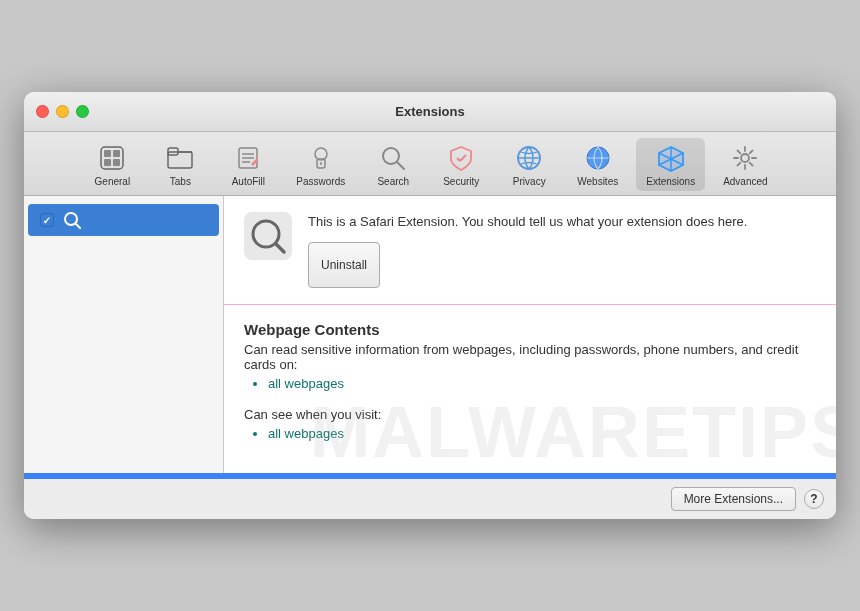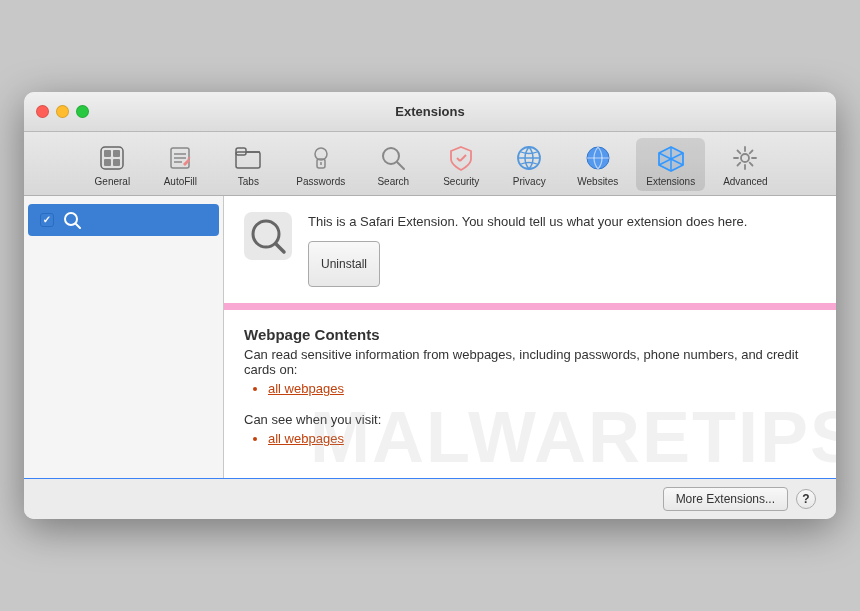--- a/index.html
+++ b/index.html
@@ -155,21 +155,21 @@
       flex-direction: column;
       background: white;
     }
 
     
     .ext-header {
       padding: 16px 20px;
       display: flex;
       align-items: flex-start;
       gap: 16px;
-      border-bottom: 7px solid #f9a8d4;
+      border-bottom: 1px solid #f9a8d4;
     }
     .ext-header-icon {
       width: 48px;
       height: 48px;
       background: #e8e8e8;
       border-radius: 8px;
       display: flex;
       align-items: center;
       justify-content: center;
       flex-shrink: 0;
@@ -213,44 +213,43 @@
       font-size: 13px;
       color: #333;
       margin-bottom: 4px;
     }
     .perm-list {
       list-style: disc;
       padding-left: 24px;
     }
     .perm-list li {
       font-size: 13px;
-      color: #c2410c;
-      text-decoration: underline;
+      color: #0f766e;
     }
 
     
     .watermark {
       position: absolute;
       bottom: 0;
       left: 50%;
       transform: translateX(-40%);
       font-size: 72px;
       font-weight: 900;
       color: rgba(180,180,180,0.18);
       white-space: nowrap;
       pointer-events: none;
       user-select: none;
       letter-spacing: 2px;
     }
 
     
     .footer {
       background: #ececec;
-      border-top: 1px solid #3b82f6;
-      padding: 8px 20px;
+      border-top: 6px solid #3b82f6;
+      padding: 8px 12px;
       display: flex;
       justify-content: flex-end;
       align-items: center;
       gap: 8px;
     }
     .more-extensions-btn {
       background: linear-gradient(to bottom, #f8f8f8, #e8e8e8);
       border: 1px solid #aaa;
       border-radius: 4px;
       padding: 4px 12px;
@@ -301,40 +300,40 @@
           <rect x="15" y="6" width="7" height="7" rx="1" fill="#888"></rect>
           <rect x="15" y="15" width="7" height="7" rx="1" fill="#888"></rect>
         </svg>
       </div>
       <span class="toolbar-label">General</span>
     </div>
 
     <div class="toolbar-item">
       <div class="toolbar-icon">
         <svg width="28" height="28" viewBox="0 0 28 28">
+          <rect x="2" y="8" width="24" height="16" rx="2" fill="none" stroke="#666" stroke-width="1.5"></rect>
+          <rect x="2" y="4" width="10" height="7" rx="2" fill="none" stroke="#666" stroke-width="1.5"></rect>
+          <line x1="12" y1="8" x2="26" y2="8" stroke="#666" stroke-width="1.5"></line>
+        </svg>
+      </div>
+      <span class="toolbar-label">Tabs</span>
+    </div>
+
+    <div class="toolbar-item">
+      <div class="toolbar-icon">
+        <svg width="28" height="28" viewBox="0 0 28 28">
           <rect x="5" y="4" width="18" height="20" rx="2" fill="none" stroke="#888" stroke-width="1.5"></rect>
           <line x1="8" y1="10" x2="20" y2="10" stroke="#888" stroke-width="1.5"></line>
           <line x1="8" y1="14" x2="20" y2="14" stroke="#888" stroke-width="1.5"></line>
           <line x1="8" y1="18" x2="16" y2="18" stroke="#888" stroke-width="1.5"></line>
           <path d="M17 20 L22 15 L24 17 L19 22 Z" fill="#e88"></path>
           <line x1="22" y1="15" x2="24" y2="13" stroke="#e88" stroke-width="1.5"></line>
         </svg>
       </div>
       <span class="toolbar-label">AutoFill</span>
-    </div>
-
-    <div class="toolbar-item">
-      <div class="toolbar-icon">
-        <svg width="28" height="28" viewBox="0 0 28 28">
-          <rect x="2" y="8" width="24" height="16" rx="2" fill="none" stroke="#666" stroke-width="1.5"></rect>
-          <rect x="2" y="4" width="10" height="7" rx="2" fill="none" stroke="#666" stroke-width="1.5"></rect>
-          <line x1="12" y1="8" x2="26" y2="8" stroke="#666" stroke-width="1.5"></line>
-        </svg>
-      </div>
-      <span class="toolbar-label">Tabs</span>
     </div>
 
     <div class="toolbar-item">
       <div class="toolbar-icon">
         <svg width="28" height="28" viewBox="0 0 28 28">
           <circle cx="14" cy="10" r="6" fill="none" stroke="#888" stroke-width="1.5"></circle>
           <rect x="10" y="15" width="8" height="9" rx="2" fill="none" stroke="#888" stroke-width="1.5"></rect>
           <line x1="14" y1="18" x2="14" y2="21" stroke="#888" stroke-width="1.5"></line>
         </svg>
       </div>

